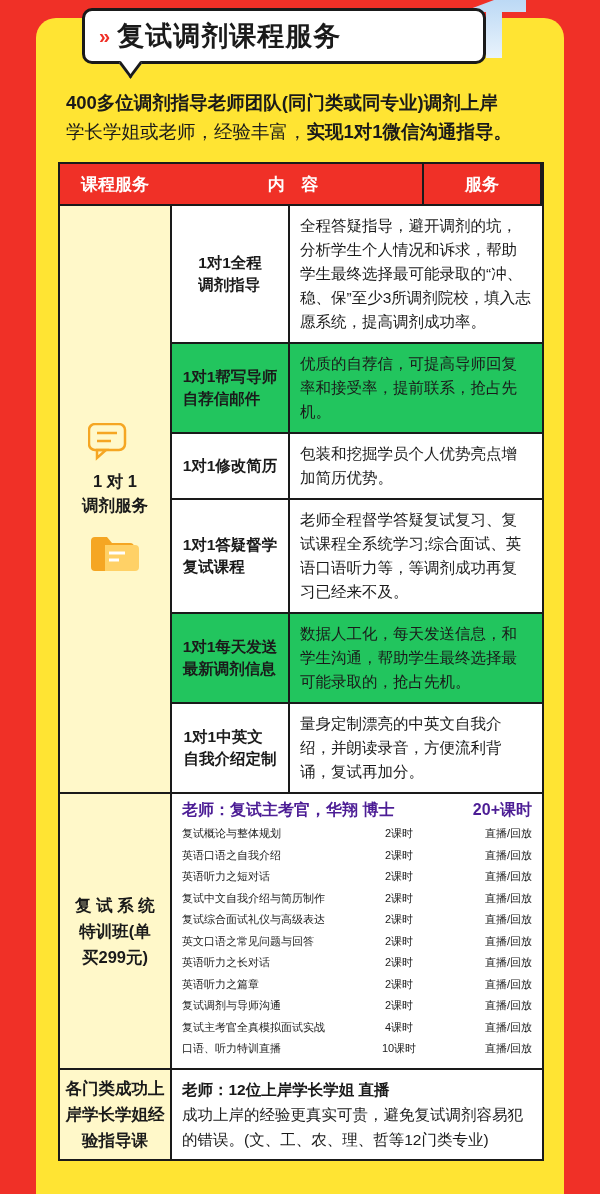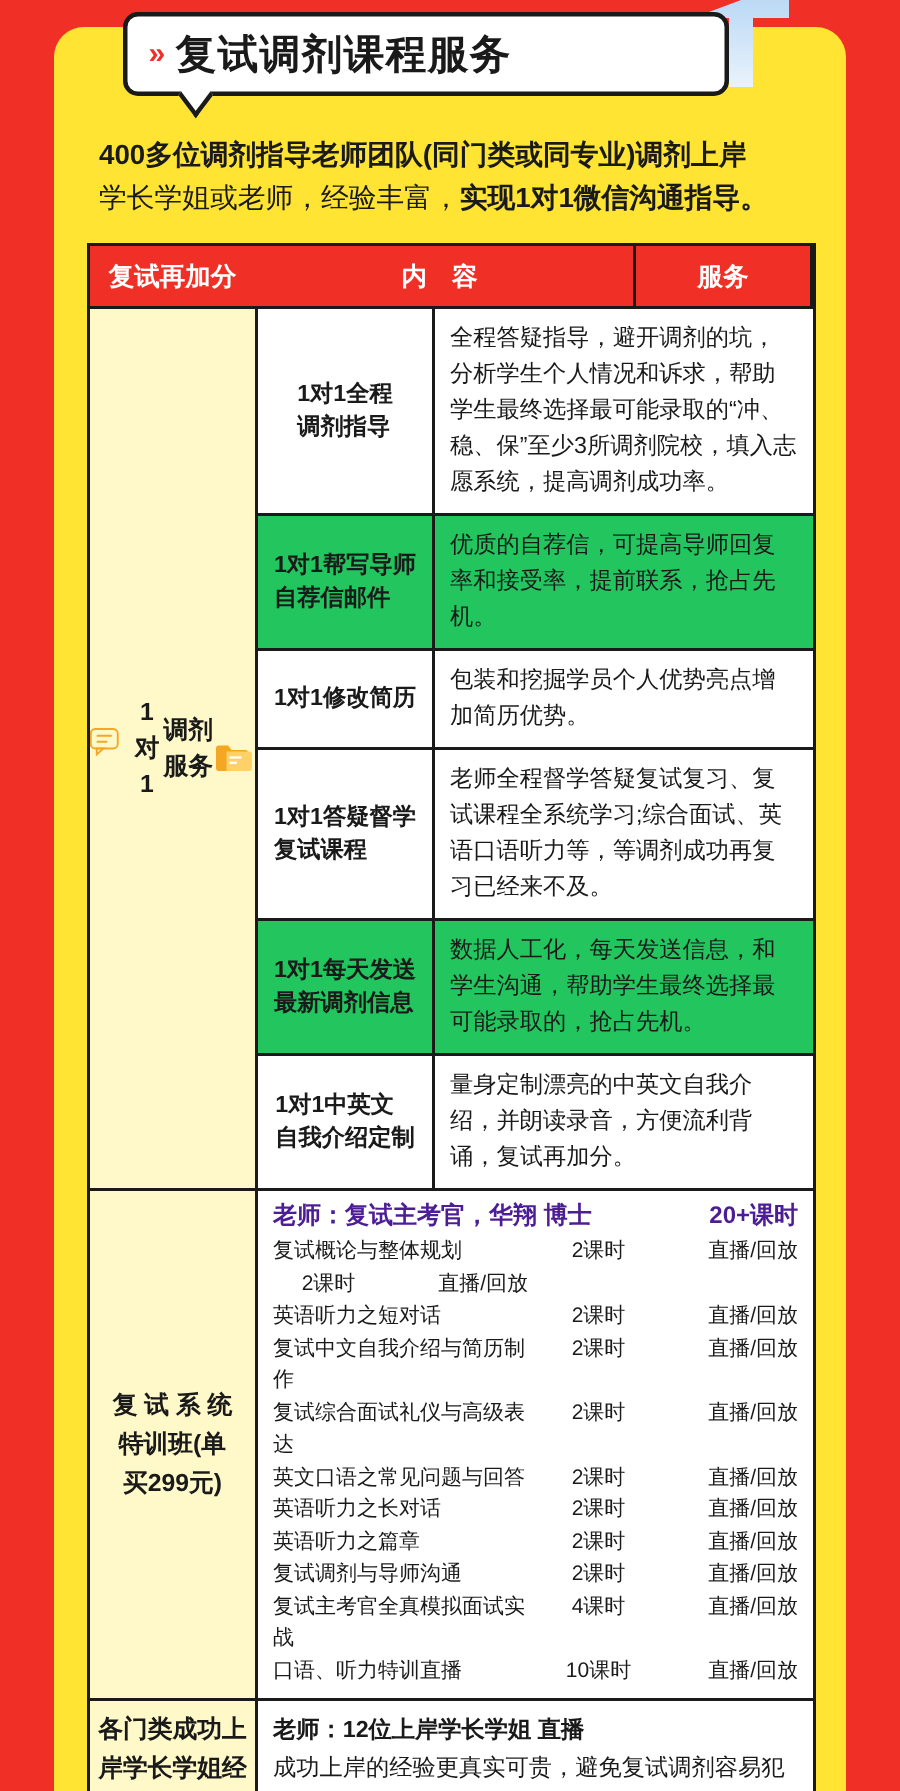--- a/index.html
+++ b/index.html
@@ -124,71 +124,70 @@
   .row {
     display: flex;
     border-bottom: 2px solid #1a1a1a;
   }
   .row:last-child { border-bottom: none; }
   .cell-left {
     width: 110px;
     background: #fff8c9;
     box-sizing: border-box;
     display: flex;
-    flex-direction: row;
+    flex-direction: column;
+    align-items: center;
+    justify-content: center;
+    font-size: 16.5px;
+    font-weight: bold;
+    color: #1a1a1a;
+    line-height: 24px;
+    position: relative;
+  }
+  .cell-mid {
+    width: 120px;
+    box-sizing: border-box;
+    border-left: 2px solid #1a1a1a;
+    border-right: 2px solid #1a1a1a;
+    display: flex;
+    align-items: center;
+    justify-content: center;
+    font-size: 15.5px;
+    font-weight: bold;
+    color: #1a1a1a;
+    line-height: 22px;
+    padding: 6px 4px;
+  }
+  .cell-right {
+    flex: 1;
+    box-sizing: border-box;
+    padding: 8px 10px;
+    font-size: 15.5px;
+    line-height: 24px;
+    color: #1a1a1a;
+  }
+  .sub-row {
+    display: flex;
+    border-bottom: 2px solid #1a1a1a;
+  }
+  .sub-row:last-child { border-bottom: none; }
+  .subs { flex: 1; display: flex; flex-direction: column; }
+  .bg-white { background: #ffffff; }
+  .bg-grey { background: #22c55e; }
+  
+  .course-left {
+    width: 110px;
+    background: #fff8c9;
+    box-sizing: border-box;
+    display: flex;
     align-items: center;
     justify-content: center;
     text-align: center;
     font-size: 16.5px;
     font-weight: bold;
-    color: #1a1a1a;
-    line-height: 24px;
-    position: relative;
-  }
-  .cell-mid {
-    width: 120px;
-    box-sizing: border-box;
-    border-left: 2px solid #1a1a1a;
-    border-right: 2px solid #1a1a1a;
-    display: flex;
-    align-items: center;
-    justify-content: center;
-    font-size: 15.5px;
-    font-weight: bold;
-    color: #1a1a1a;
-    line-height: 22px;
-    padding: 6px 4px;
-  }
-  .cell-right {
-    flex: 1;
-    box-sizing: border-box;
-    padding: 8px 10px;
-    font-size: 15.5px;
-    line-height: 24px;
-    color: #1a1a1a;
-  }
-  .sub-row {
-    display: flex;
-    border-bottom: 2px solid #1a1a1a;
-  }
-  .sub-row:last-child { border-bottom: none; }
-  .subs { flex: 1; display: flex; flex-direction: column; }
-  .bg-white { background: #ffffff; }
-  .bg-grey { background: #22c55e; }
-  
-  .course-left {
-    width: 110px;
-    background: #fff8c9;
-    box-sizing: border-box;
-    display: flex;
-    align-items: center;
-    justify-content: center;
-    text-align: center;
-    font-size: 16.5px;
-    font-weight: bold;
     line-height: 26px;
     color: #1a1a1a;
     padding: 4px;
   }
   .course-right {
     flex: 1;
     box-sizing: border-box;
     border-left: 2px solid #1a1a1a;
     background: #fff;
     padding: 6px 10px 8px 10px;
@@ -196,21 +195,21 @@
   .course-head {
     display: flex;
     justify-content: space-between;
     font-size: 16px;
     font-weight: bold;
     color: #4c1d95;
     margin-bottom: 2px;
   }
   .course-line {
     display: flex;
-    font-size: 14px;
+    font-size: 11px;
     line-height: 21.5px;
     color: #1a1a1a;
   }
   .cl-name { flex: 1; }
   .cl-hours { width: 74px; text-align: center; }
   .cl-type { width: 96px; text-align: right; }
   
   .exp-right {
     flex: 1;
     box-sizing: border-box;
@@ -249,21 +248,21 @@
   </div>
 
   <div class="intro">
     <span>400多位调剂指导老师团队(同门类或同专业)</span><span>调剂上岸</span><br>
     <span class="thin">学长学姐或老师，经验丰富，</span><span>实现1对1微信沟通指导。</span>
   </div>
 
   <div class="table">
 
     <div class="thead">
-      <div class="th c1">复试再加分</div>
+      <div class="th c1">课程服务</div>
       <div class="th c3">内  容</div>
       <div class="th c2">服务</div>
     </div>
 
     <div class="row">
       <div class="cell-left">
         <svg class="icon-chat" width="54" height="38" viewBox="0 0 54 38">
           <rect x="1" y="1" width="36" height="26" rx="6" fill="none" stroke="#f5a623" stroke-width="2.5"></rect>
           <polygon points="9,27 9,35 18,27" fill="none" stroke="#f5a623" stroke-width="2.5"></polygon>
           <line x1="9" y1="10" x2="29" y2="10" stroke="#f5a623" stroke-width="2.5"></line>
@@ -354,20 +353,21 @@
         <div class="course-head">
           <span>老师：复试主考官，华翔 博士</span>
           <span>20+课时</span>
         </div>
         <div class="course-line">
           <span class="cl-name">复试概论与整体规划</span>
           <span class="cl-hours">2课时</span>
           <span class="cl-type">直播/回放</span>
         </div>
         <div class="course-line">
+          <span class="cl-name">英语口语之自我介绍</span>
           <span class="cl-hours">2课时</span>
           <span class="cl-type">直播/回放</span>
         </div>
         <div class="course-line">
           <span class="cl-name">英语听力之短对话</span>
           <span class="cl-hours">2课时</span>
           <span class="cl-type">直播/回放</span>
         </div>
         <div class="course-line">
           <span class="cl-name">复试中文自我介绍与简历制作</span>

